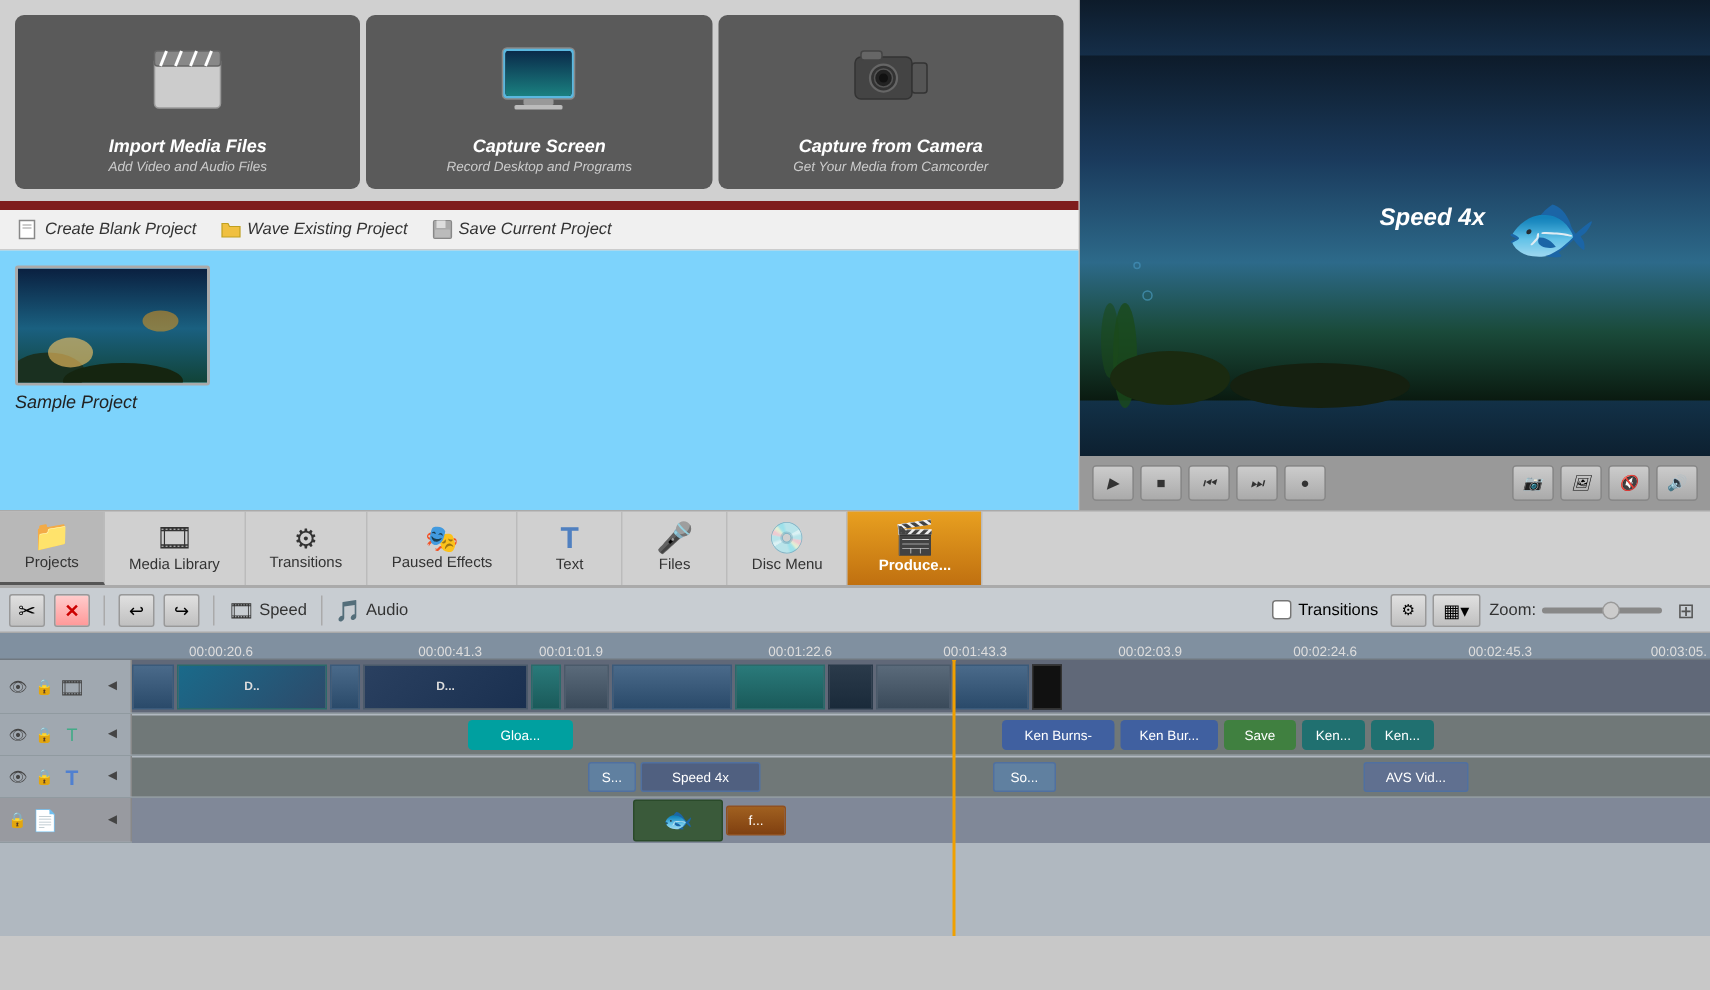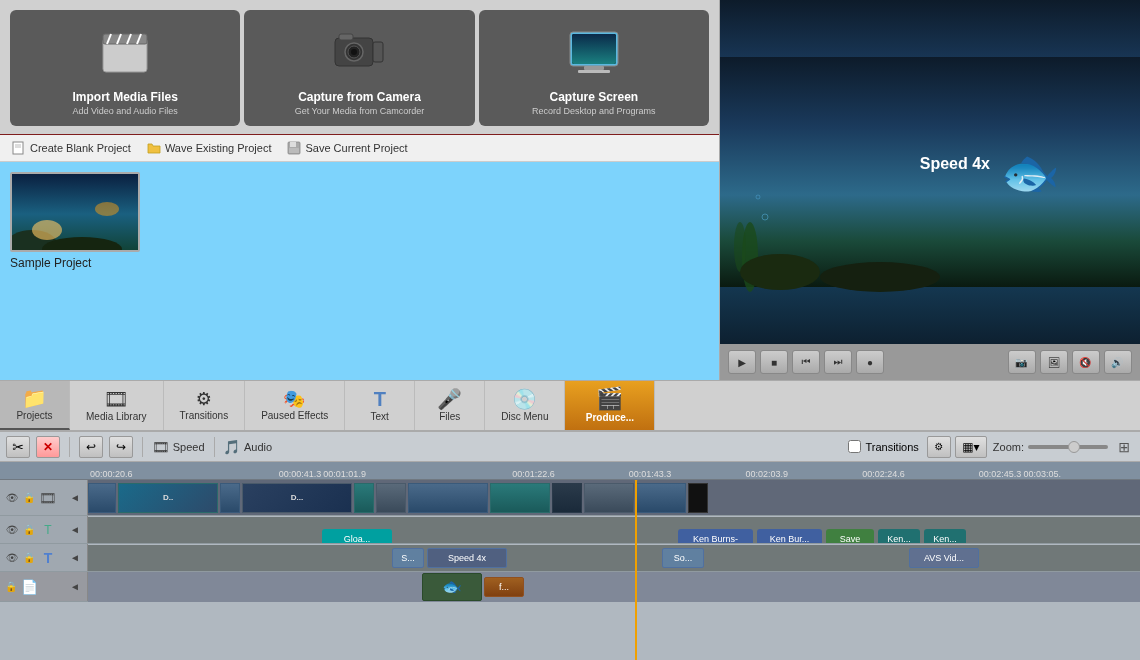--- a/index.html
+++ b/index.html
@@ -8,21 +8,22 @@
       height: 660px;
       overflow: hidden;
       font-family: Arial, Tahoma, sans-serif;
       font-size: 11px;
       background: #c8c8c8;
     }
 
     
     .top-section {
       display: flex;
-      height: 380px;
+      height: 340px;
+      font-style: italic;
     }
 
     
     .left-panel {
       width: 720px;
       background: #e8e8e8;
       border-right: 1px solid #aaa;
       display: flex;
       flex-direction: column;
     }
@@ -71,21 +72,21 @@
     }
 
     
     .project-toolbar {
       display: flex;
       align-items: center;
       gap: 16px;
       padding: 6px 12px;
       background: #f0f0f0;
       border-bottom: 1px solid #ccc;
-      border-top: 1px solid #7f1d1d;
+      border-top: 6px solid #7f1d1d;
     }
 
     .project-toolbar-btn {
       display: flex;
       align-items: center;
       gap: 4px;
       cursor: pointer;
       font-size: 11px;
       color: #333;
     }
@@ -597,55 +598,55 @@
             <rect x="6" y="14" width="44" height="34" rx="3" fill="#ccc" stroke="#999" stroke-width="1"></rect>
             <rect x="6" y="10" width="44" height="10" rx="2" fill="#888" stroke="#666" stroke-width="1"></rect>
             <line x1="14" y1="10" x2="10" y2="20" stroke="#fff" stroke-width="2"></line>
             <line x1="24" y1="10" x2="20" y2="20" stroke="#fff" stroke-width="2"></line>
             <line x1="34" y1="10" x2="30" y2="20" stroke="#fff" stroke-width="2"></line>
             <line x1="44" y1="10" x2="40" y2="20" stroke="#fff" stroke-width="2"></line>
           </svg>
         </div>
         <div class="title">Import Media Files</div>
         <div class="subtitle">Add Video and Audio Files</div>
+      </div>
+      <div class="import-card">
+        <div class="import-icon">
+          <svg width="56" height="56" viewBox="0 0 56 56">
+            <rect x="4" y="8" width="48" height="34" rx="3" fill="#5ab8e0" stroke="#888" stroke-width="1"></rect>
+            <rect x="6" y="10" width="44" height="30" rx="2" fill="linear-gradient(180deg,#5ab8e0,#1a80a0)" stroke="none"></rect>
+            <rect x="18" y="42" width="20" height="4" rx="1" fill="#999"></rect>
+            <rect x="12" y="46" width="32" height="3" rx="1" fill="#bbb"></rect>
+
+            <defs>
+              <linearGradient id="scr" x1="0" y1="0" x2="0" y2="1">
+                <stop offset="0%" stop-color="#0a2a4a"></stop>
+                <stop offset="100%" stop-color="#1a8080"></stop>
+              </linearGradient>
+            </defs>
+            <rect x="6" y="10" width="44" height="30" rx="2" fill="url(#scr)"></rect>
+          </svg>
+        </div>
+        <div class="title">Capture Screen</div>
+        <div class="subtitle">Record Desktop and Programs</div>
       </div>
       <div class="import-card">
         <div class="import-icon">
           <svg width="56" height="56" viewBox="0 0 56 56">
             <rect x="4" y="14" width="38" height="28" rx="4" fill="#444" stroke="#333" stroke-width="1"></rect>
             <rect x="42" y="18" width="10" height="20" rx="2" fill="#555" stroke="#333" stroke-width="1"></rect>
             <circle cx="23" cy="28" r="9" fill="#333" stroke="#666" stroke-width="1.5"></circle>
             <circle cx="23" cy="28" r="6" fill="#222" stroke="#555" stroke-width="1"></circle>
             <circle cx="23" cy="28" r="3" fill="#111"></circle>
             <rect x="8" y="10" width="14" height="6" rx="2" fill="#666" stroke="#444" stroke-width="1"></rect>
           </svg>
         </div>
         <div class="title">Capture from Camera</div>
         <div class="subtitle">Get Your Media from Camcorder</div>
       </div>
-      <div class="import-card">
-        <div class="import-icon">
-          <svg width="56" height="56" viewBox="0 0 56 56">
-            <rect x="4" y="8" width="48" height="34" rx="3" fill="#5ab8e0" stroke="#888" stroke-width="1"></rect>
-            <rect x="6" y="10" width="44" height="30" rx="2" fill="linear-gradient(180deg,#5ab8e0,#1a80a0)" stroke="none"></rect>
-            <rect x="18" y="42" width="20" height="4" rx="1" fill="#999"></rect>
-            <rect x="12" y="46" width="32" height="3" rx="1" fill="#bbb"></rect>
-
-            <defs>
-              <linearGradient id="scr" x1="0" y1="0" x2="0" y2="1">
-                <stop offset="0%" stop-color="#0a2a4a"></stop>
-                <stop offset="100%" stop-color="#1a8080"></stop>
-              </linearGradient>
-            </defs>
-            <rect x="6" y="10" width="44" height="30" rx="2" fill="url(#scr)"></rect>
-          </svg>
-        </div>
-        <div class="title">Capture Screen</div>
-        <div class="subtitle">Record Desktop and Programs</div>
-      </div>
     </div>
 
     <div class="project-toolbar">
       <div class="project-toolbar-btn">
         <svg width="14" height="14" viewBox="0 0 14 14">
           <rect x="1" y="1" width="10" height="12" fill="white" stroke="#888" stroke-width="1"></rect>
           <line x1="3" y1="4" x2="9" y2="4" stroke="#aaa" stroke-width="0.8"></line>
           <line x1="3" y1="6" x2="9" y2="6" stroke="#aaa" stroke-width="0.8"></line>
         </svg>
         <span>Create Blank Project</span>
@@ -797,29 +798,29 @@
     <div class="zoom-control">
       <span>Zoom:</span>
       <div class="zoom-slider">
         <div class="zoom-thumb"></div>
       </div>
     </div>
     <div class="expand-btn">⊞</div>
   </div>
 
   <div class="timeline-ruler">
-    <div class="ruler-tick" style="flex:1;text-align:left">00:00:20.6</div>
+    <div class="ruler-tick" style="flex:1;text-align:center">00:00:20.6</div>
     <div class="ruler-tick" style="flex:1;text-align:right">00:00:41.3</div>
-    <div class="ruler-tick" style="flex:1;text-align:left">00:01:01.9</div>
+    <div class="ruler-tick" style="flex:1;text-align:center">00:01:01.9</div>
     <div class="ruler-tick" style="flex:1;text-align:right">00:01:22.6</div>
     <div class="ruler-tick" style="flex:1;text-align:right">00:01:43.3</div>
     <div class="ruler-tick" style="flex:1;text-align:right">00:02:03.9</div>
     <div class="ruler-tick" style="flex:1;text-align:right">00:02:24.6</div>
     <div class="ruler-tick" style="flex:1;text-align:right">00:02:45.3</div>
-    <div class="ruler-tick" style="flex:1;">00:03:05.</div>
+    <div class="ruler-tick" style="flex:1;text-align:right">00:03:05.</div>
   </div>
 
   <div class="timeline-tracks">
 
     <div class="playhead" style="left: calc(88px + 48%)">
       <div class="playhead-triangle"></div>
     </div>
 
     <div class="track-row track-row-video">
       <div class="track-controls">
@@ -852,21 +853,21 @@
     </div>
 
     <div class="track-row track-row-effect">
       <div class="track-controls">
         <div class="track-icon-btn">👁</div>
         <div class="track-icon-btn">🔒</div>
         <div class="track-icon-btn" style="font-size:12px;color:#4a8">T</div>
         <div class="track-icon-btn" style="margin-left:auto">◄</div>
       </div>
       <div class="track-content" style="background:#707878;height:26px;align-items:center">
-        <div style="display:flex;height:100%;gap:2px;padding:12px;flex-wrap:nowrap;overflow:hidden">
+        <div style="display:flex;align-items:center;height:100%;gap:2px;padding:2px;flex-wrap:nowrap;overflow:hidden">
           <div style="width:220px;flex-shrink:0"></div>
           <div class="effect-chip effect-cyan" style="width:70px">Gloa...</div>
           <div style="width:280px;flex-shrink:0"></div>
           <div class="effect-chip effect-blue" style="width:75px">Ken Burns-</div>
           <div class="effect-chip effect-blue" style="width:65px">Ken Bur...</div>
           <div class="effect-chip effect-green" style="width:48px">Save</div>
           <div class="effect-chip effect-teal" style="width:42px">Ken...</div>
           <div class="effect-chip effect-teal" style="width:42px">Ken...</div>
         </div>
       </div>

